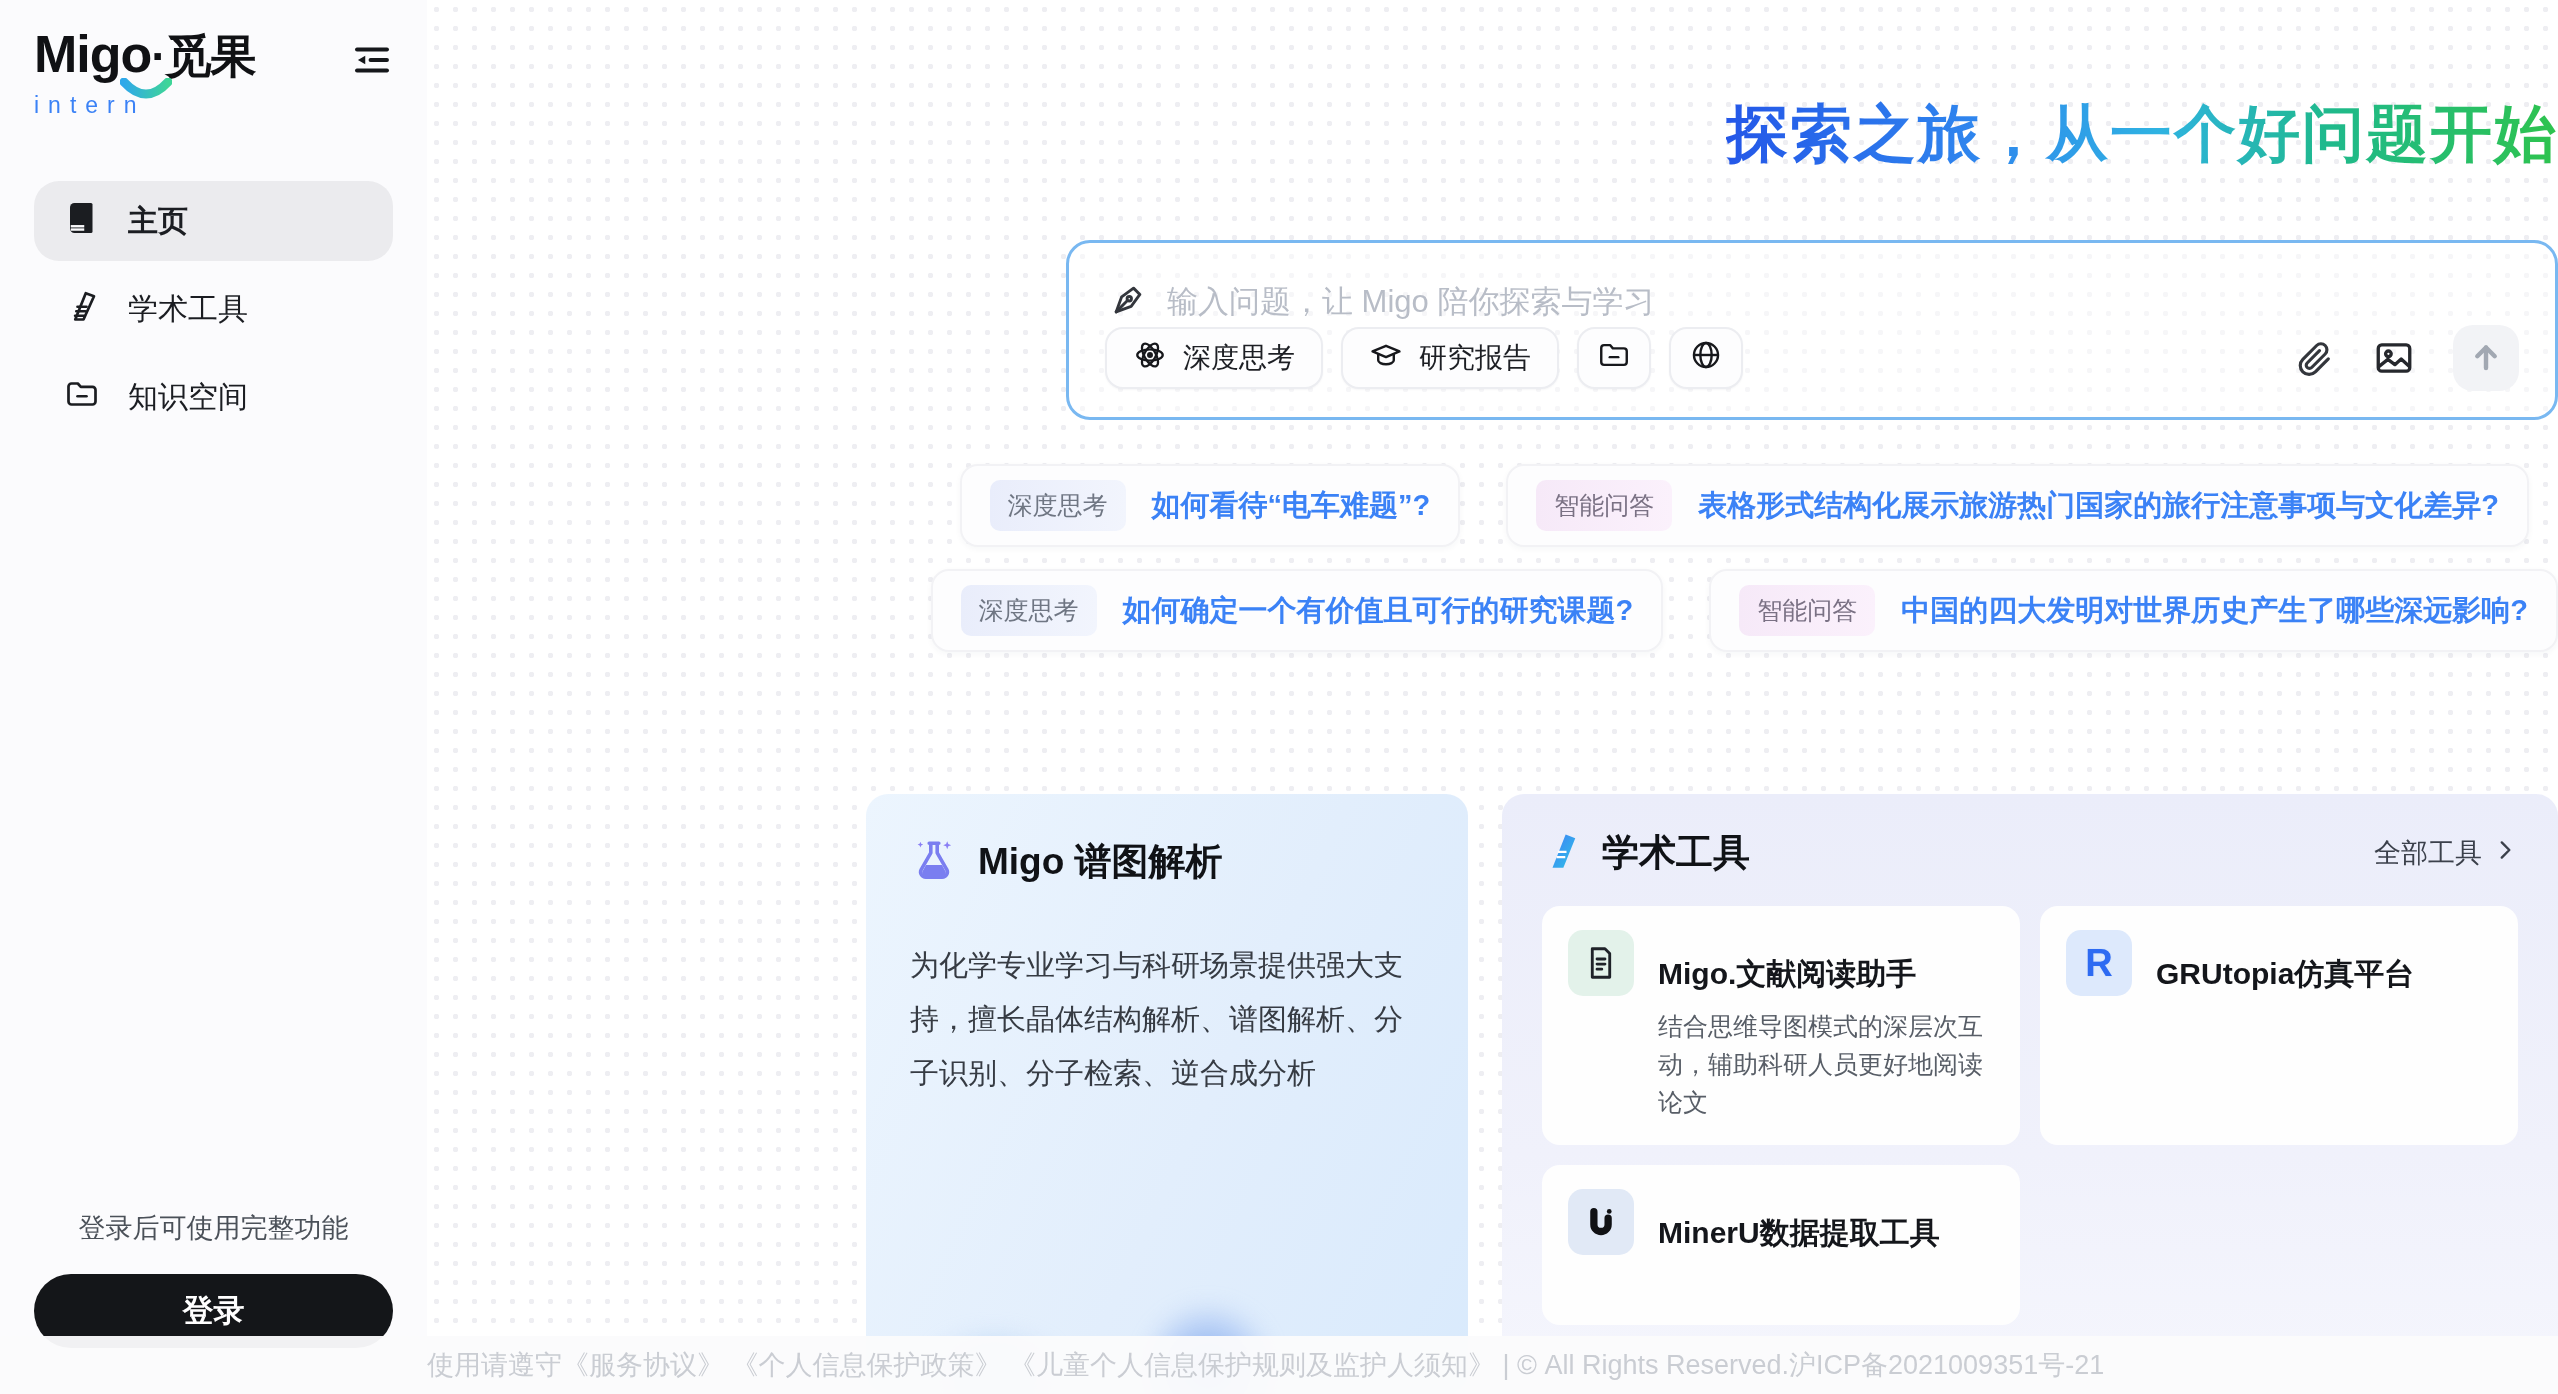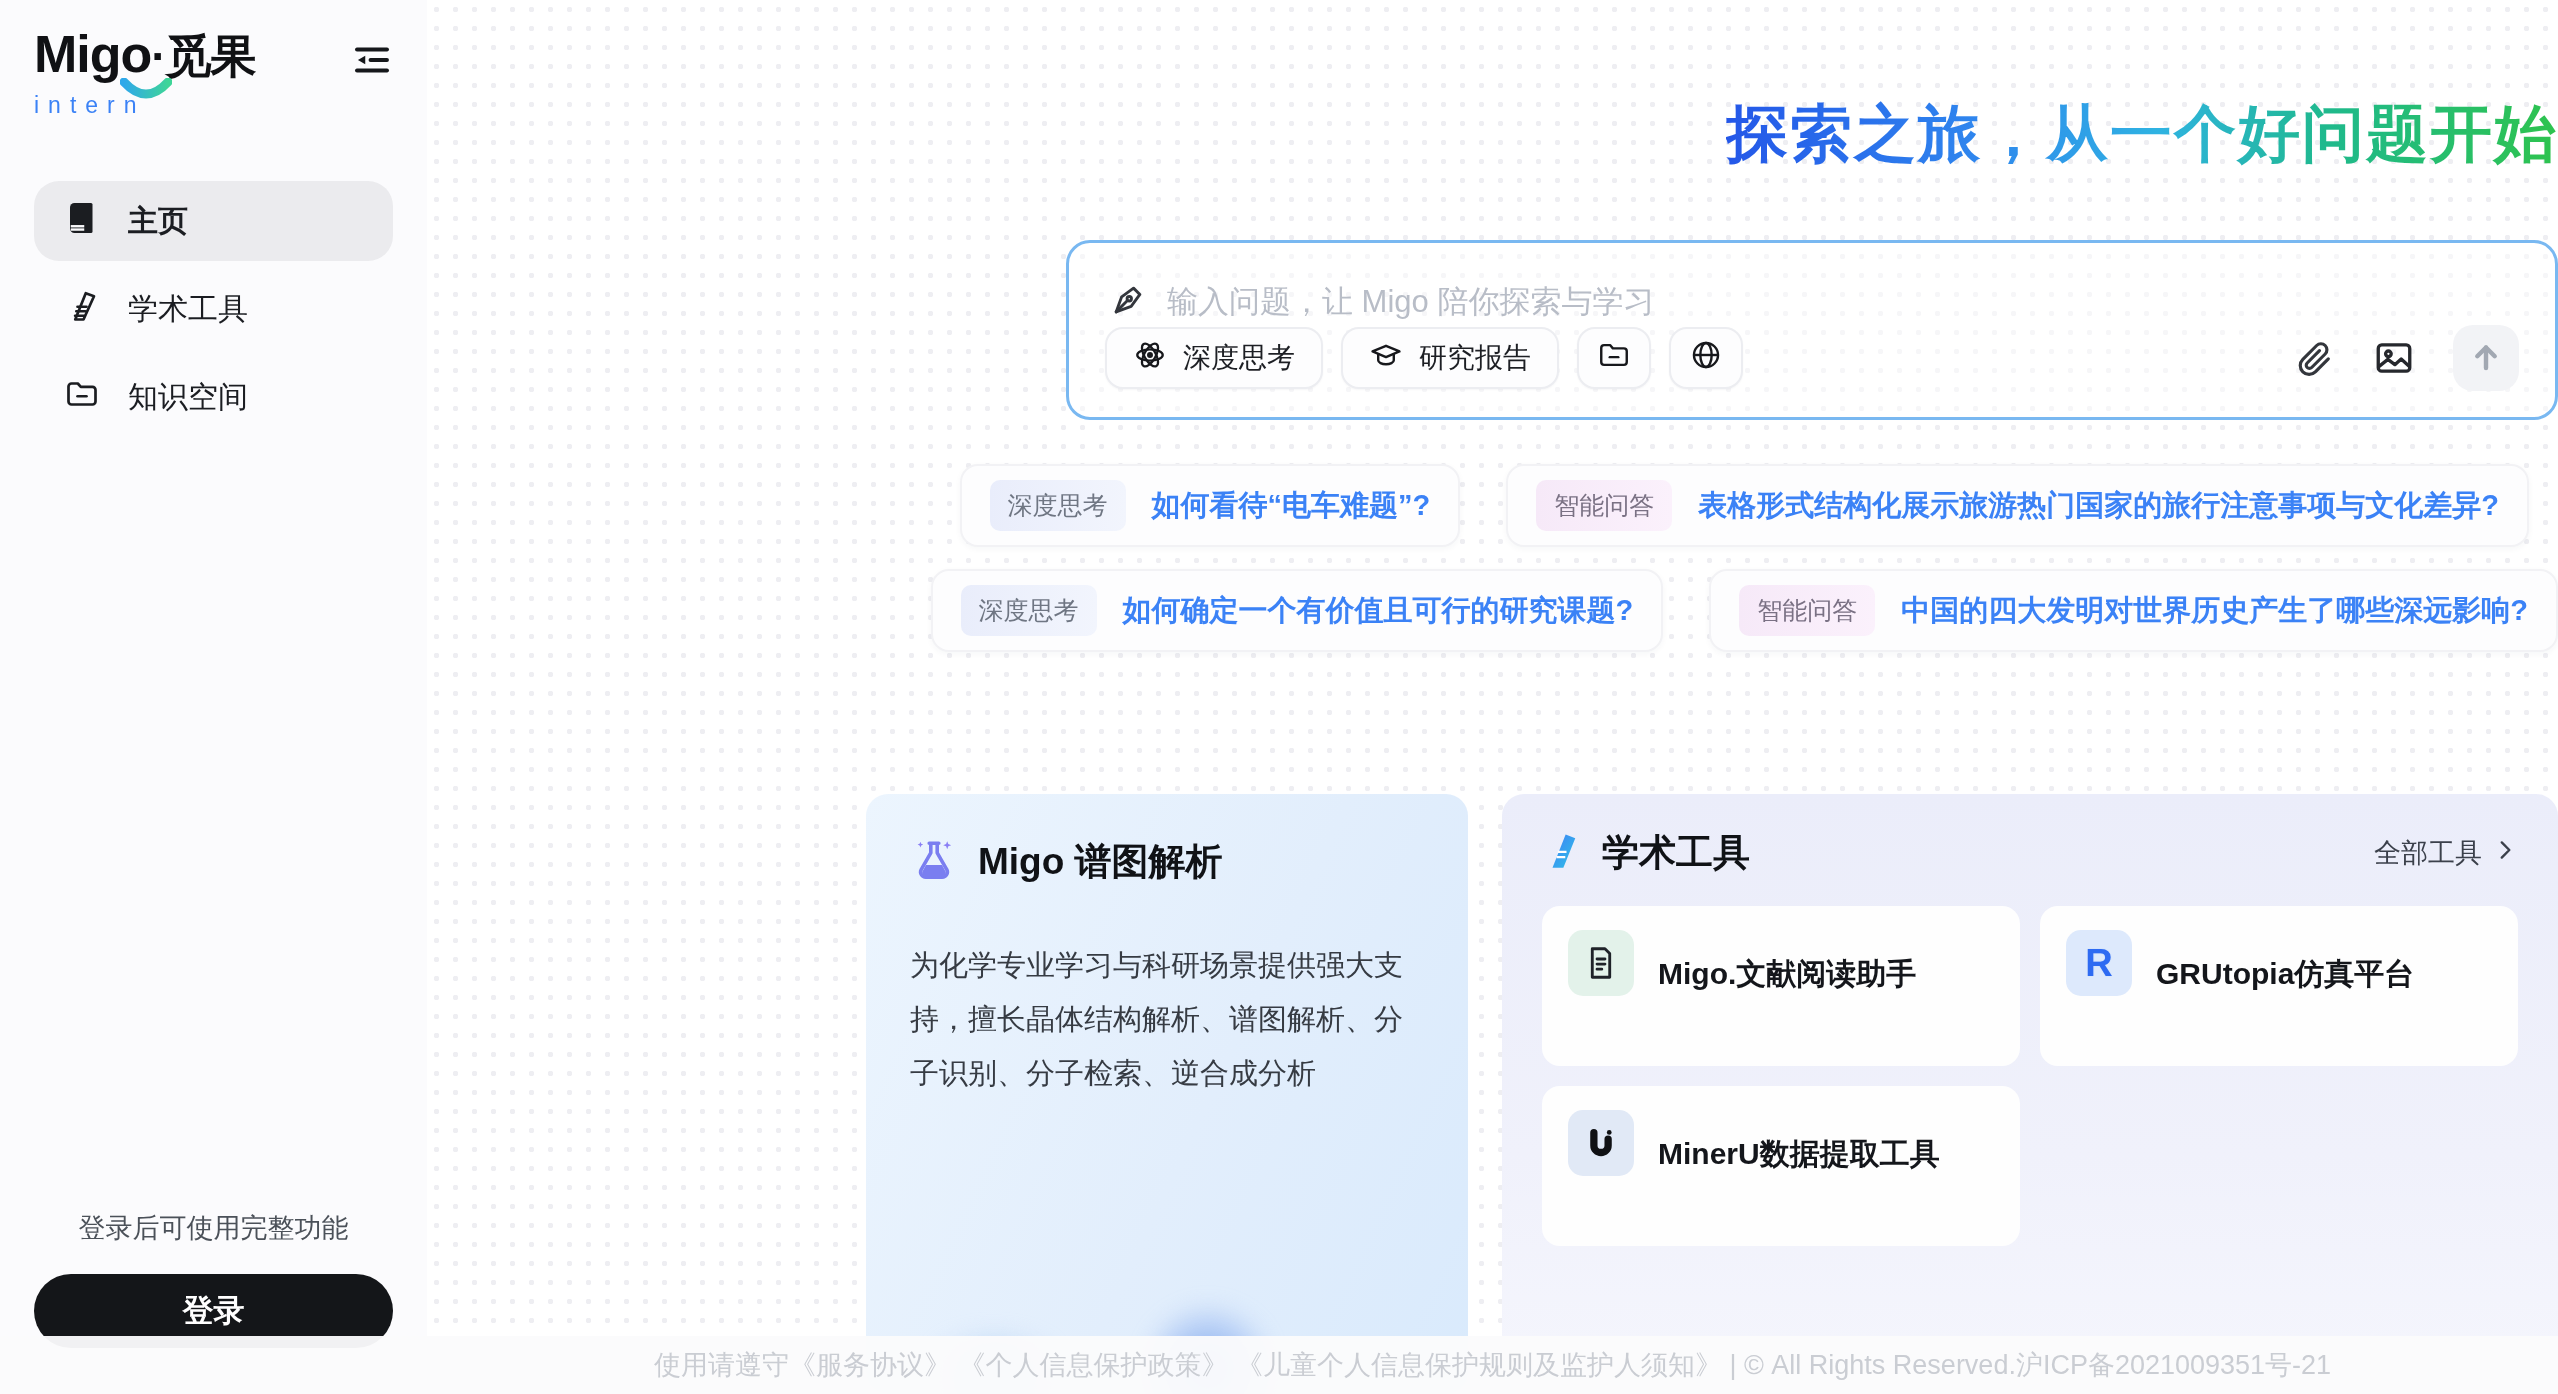--- a/index.html
+++ b/index.html
@@ -77,21 +77,21 @@
   .ti-green{background:#e3f2ea;}
   .ti-purple{background:#ece3f8;}
   .ti-blue{background:#dde9fc;}
   .ti-slate{background:#e1e9f6;}
   .tool-name{font-size:30px;font-weight:700;color:#14161b;margin-top:24px;}
   .tool-desc{font-size:25px;color:#585e67;line-height:38px;margin-top:12px;}
   .r-glyph{font-size:38px;font-weight:800;color:#2e6bf2;text-shadow:0 0 1px #9cbcf8;}
 
   
   .footer{position:fixed;left:0;bottom:0;width:2558px;height:58px;background:rgba(251,251,252,.96);
-    display:flex;align-items:center;justify-content:center;padding-left:427px;z-index:5;}
+    display:flex;align-items:center;padding-left:427px;z-index:5;}
   .footer-text{font-size:27px;color:#cacdd3;}
 </style>
 </head>
 <body>
 
 <div class="app">
 
   <aside class="sidebar">
     <div class="side-head">
       <div class="logo">
@@ -306,20 +306,21 @@
         <div class="tools-grid">
           <div class="tool-item">
             <span class="tool-icon ti-green">
               <svg width="38" height="38" viewBox="0 0 24 24" fill="none" stroke="#1f2329" stroke-width="1.8" stroke-linejoin="round" stroke-linecap="round">
                 <path d="M6.5 3h8l3 3v15h-11z"></path>
                 <path d="M9.5 9.5h5M9.5 12.7h5M9.5 15.9h3"></path>
               </svg>
             </span>
             <div>
               <div class="tool-name">Migo.文献阅读助手</div>
+              <div class="tool-desc">结合思维导图模式的深层次互动，辅助科研人员更好地阅读论文</div>
             </div>
           </div>
 
 
           <div class="tool-item">
             <span class="tool-icon ti-blue">
               <span class="r-glyph">R</span>
             </span>
             <div>
               <div class="tool-name">GRUtopia仿真平台</div>

